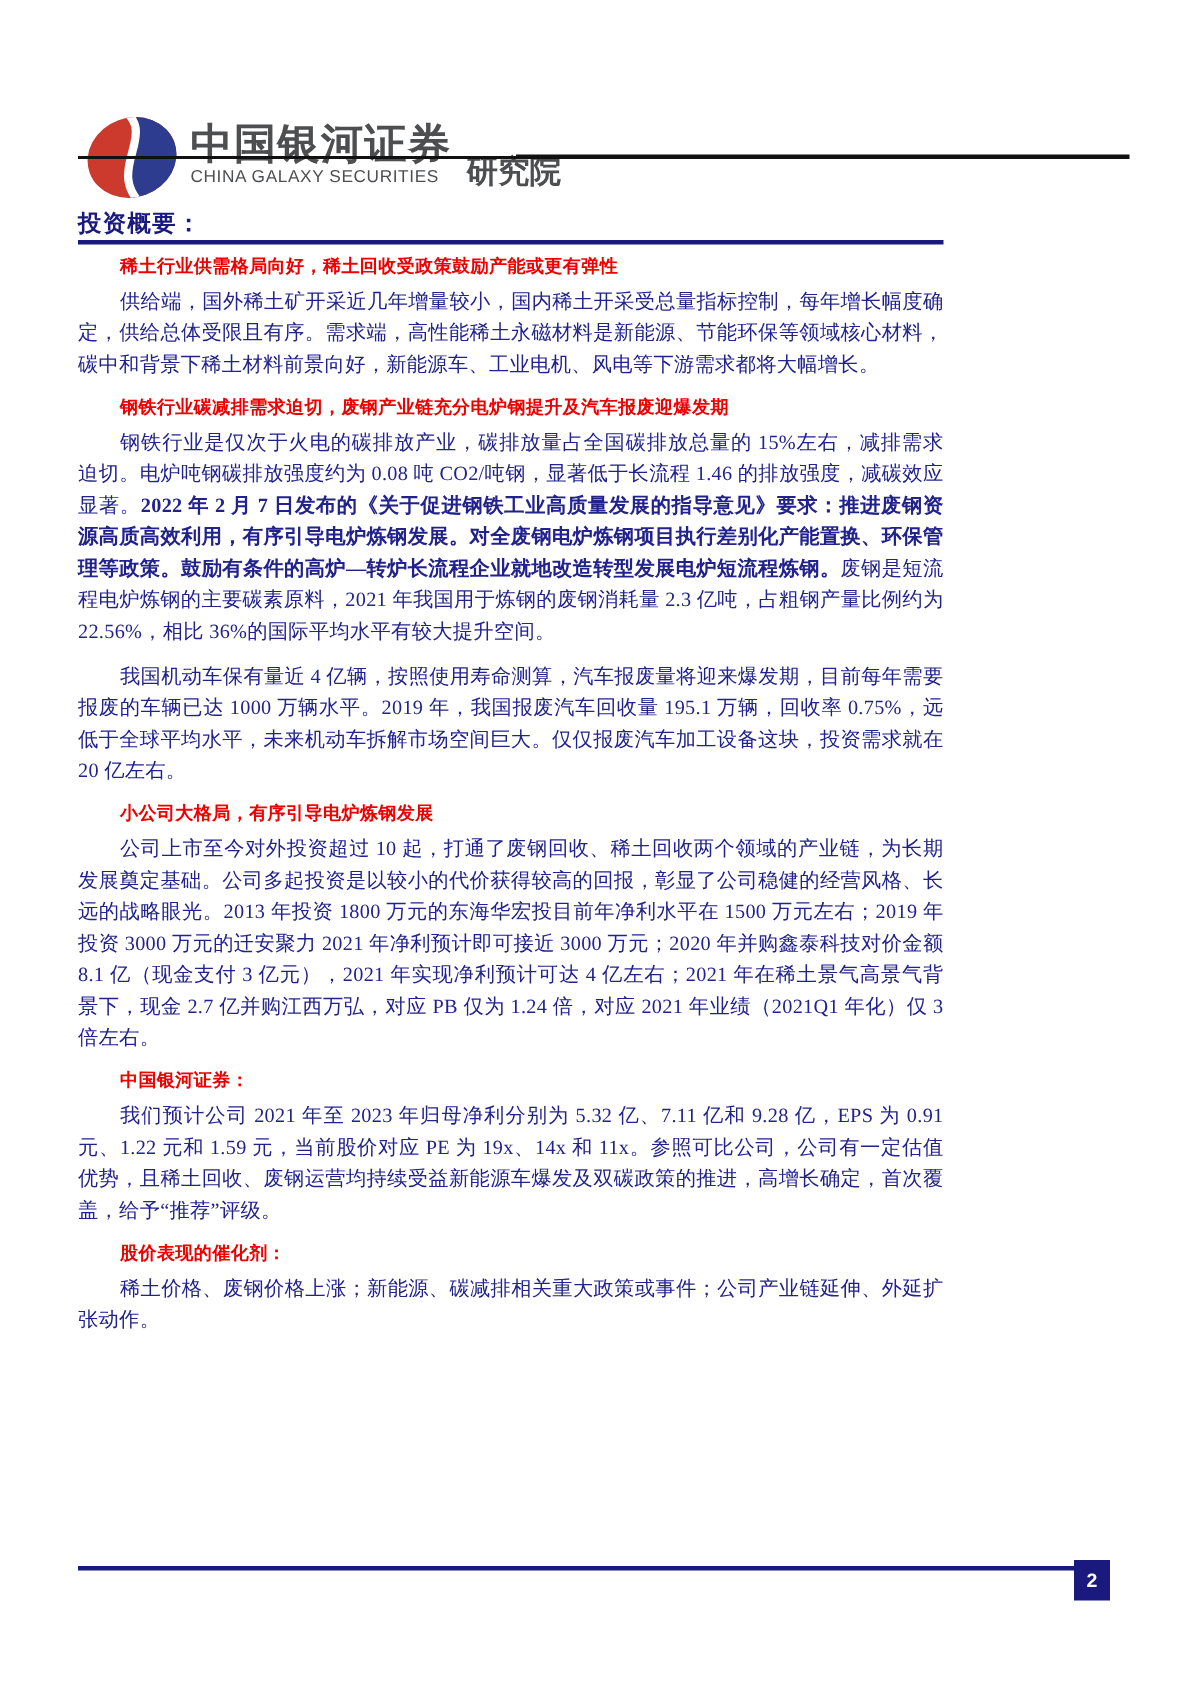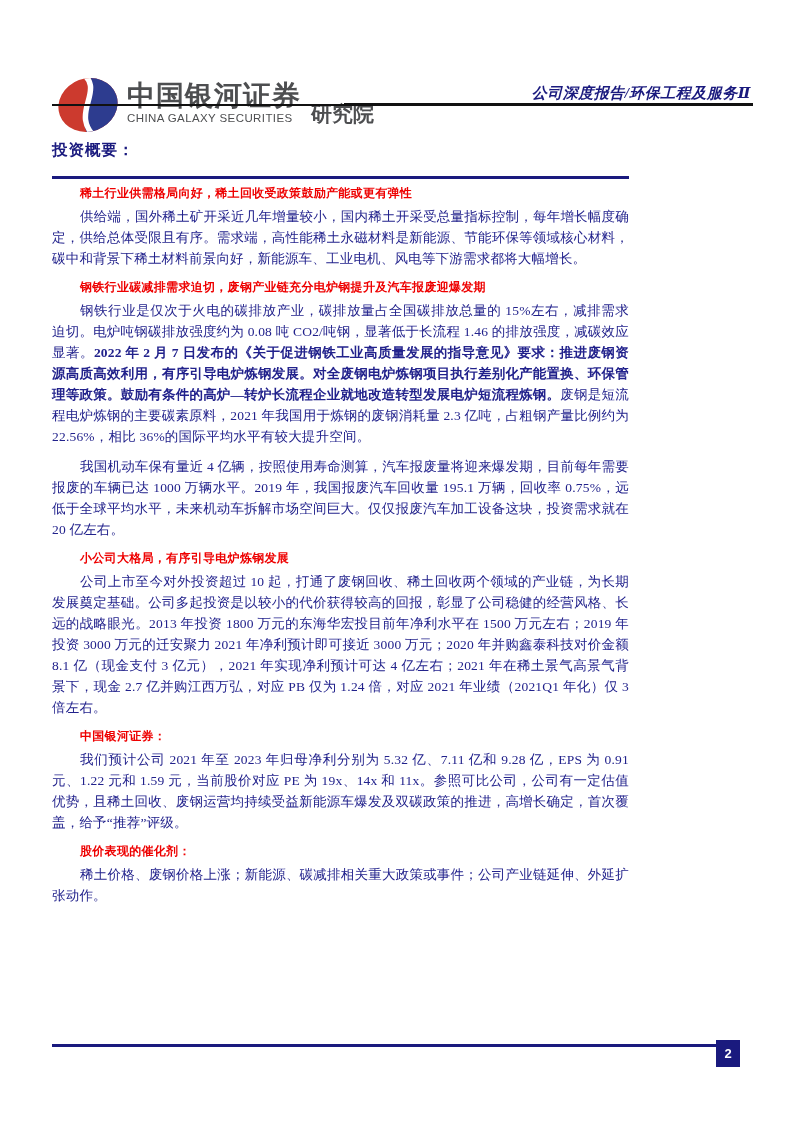--- a/index.html
+++ b/index.html
@@ -32,21 +32,21 @@
     font-size:15px;font-weight:bold;font-style:italic;
     color:var(--navy);letter-spacing:0.5px;
   }
   .rule-thin{position:absolute;left:52px;top:104px;width:292px;height:2px;background:var(--rule-black);}
   .rule-thick{position:absolute;left:344px;top:102.5px;width:409px;height:3.5px;background:var(--rule-black);}
 
   
   .main{position:absolute;left:52px;top:140px;width:577px;}
   .summary-title{
     font-size:15.5px;font-weight:bold;color:var(--navy);
-    line-height:20px;padding-bottom:16px;margin-bottom:2px;
+    line-height:20px;padding-bottom:0;margin-bottom:2px;
     border-bottom:3px solid var(--navy);
     letter-spacing:1px;
   }
   .section-heading{
     color:var(--red);font-weight:bold;font-size:12px;
     line-height:19px;margin:5px 0 3px 0;text-indent:28px;
     letter-spacing:0.3px;
   }
   p.paragraph{
     color:var(--body-blue);font-size:13.5px;line-height:21px;
@@ -84,21 +84,20 @@
           <path d="M68,-8 L25,-8 C54,14 8,36 37,66 L68,66 Z" fill="#2d3c8f"></path>
           <path d="M21,-6 C54,14 8,36 41,64" stroke="#ffffff" stroke-width="5.5" fill="none"></path>
         </g>
       </svg>
       <div class="brand-text">
         <div class="brand-cn">中国银河证券</div>
         <div class="brand-en">CHINA GALAXY SECURITIES</div>
       </div>
       <div class="institute">研究院</div>
     </div>
-    <div class="report-type">公司深度报告/环保工程及服务Ⅱ</div>
     <div class="rule-thin"></div>
     <div class="rule-thick"></div>
   </div>
 
   <div class="main">
     <div class="summary-title">投资概要：</div>
     <div>
         <div class="section-heading">稀土行业供需格局向好，稀土回收受政策鼓励产能或更有弹性</div>
         <p class="paragraph"><span>供给端，国外稀土矿开采近几年增量较小，国内稀土开采受总量指标控制，每年增长幅度确定，供给总体受限且有序。需求端，高性能稀土永磁材料是新能源、节能环保等领域核心材料，碳中和背景下稀土材料前景向好，新能源车、工业电机、风电等下游需求都将大幅增长。</span></p>
         <div class="section-heading">钢铁行业碳减排需求迫切，废钢产业链充分电炉钢提升及汽车报废迎爆发期</div>

